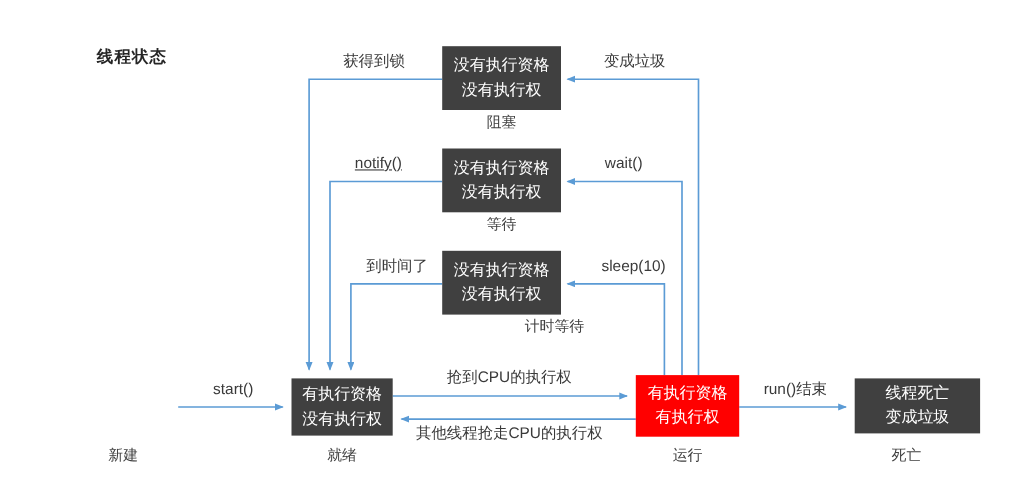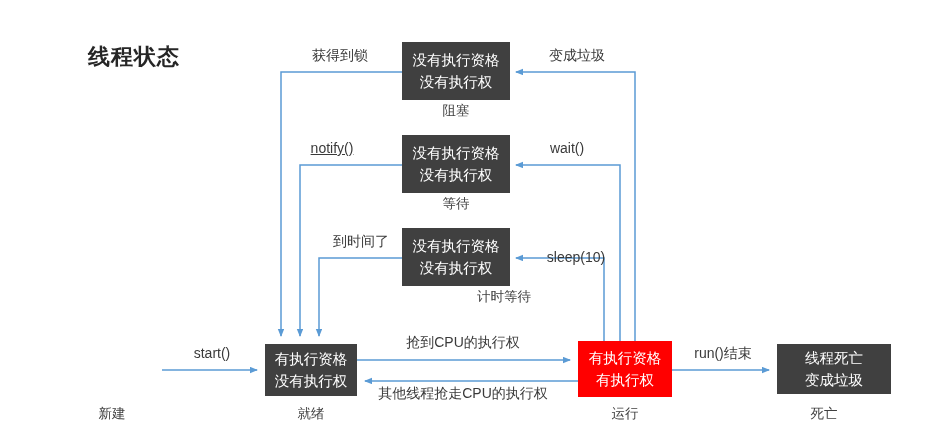--- a/index.html
+++ b/index.html
@@ -18,21 +18,21 @@
     position: absolute;
     left: 0;
     top: 0;
     width: 937px;
     height: 436px;
   }
   .diagram-title {
     position: absolute;
     left: 88px;
     top: 42px;
-    font-size: 22px;
+    font-size: 15px;
     font-weight: bold;
     color: #262626;
     letter-spacing: 1px;
     white-space: nowrap;
   }
   .node-box {
     position: absolute;
     box-sizing: border-box;
     display: flex;
     flex-direction: column;
@@ -147,25 +147,25 @@
 
   <div class="node-box blue" style="left:777px; top:344px; width:114px; height:50px;">
     <span class="node-line">线程死亡</span>
     <span class="node-line">变成垃圾</span>
   </div>
   <div class="node-caption" style="left:824px; top:405px;text-align:center;">死亡</div>
 
   <div class="edge-label" style="left:340px; top:47px;">获得到锁</div>
   <div class="edge-label" style="left:577px; top:47px;">变成垃圾</div>
 
-  <div class="edge-label" style="left:332px; top:140px;text-decoration:underline;">notify()</div>
+  <div class="edge-label" style="left:344px; top:140px;text-decoration:underline;">notify()</div>
   <div class="edge-label" style="left:567px; top:140px;">wait()</div>
 
   <div class="edge-label" style="left:361px; top:233px;">到时间了</div>
-  <div class="edge-label" style="left:576px; top:249px;">sleep(10)</div>
+  <div class="edge-label" style="left:576px; top:233px;">sleep(10)</div>
 
   <div class="edge-label" style="left:212px; top:345px;">start()</div>
 
   <div class="edge-label" style="left:463px; top:334px;text-align:right;">抢到CPU的执行权</div>
   <div class="edge-label" style="left:463px; top:385px;">其他线程抢走CPU的执行权</div>
 
   <div class="edge-label" style="left:723px; top:345px;">run()结束</div>
 
 </div>
 

